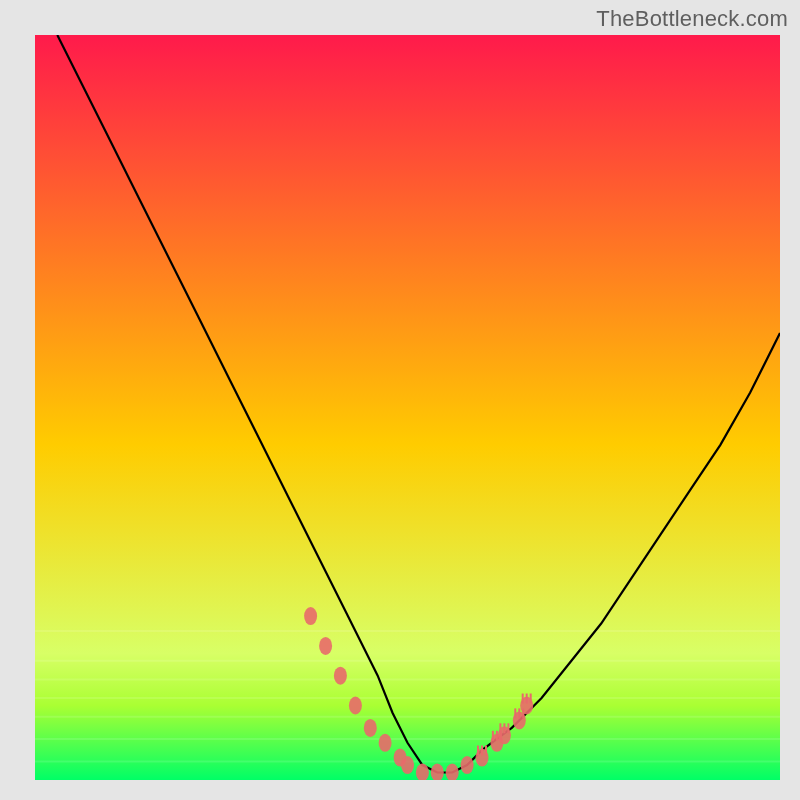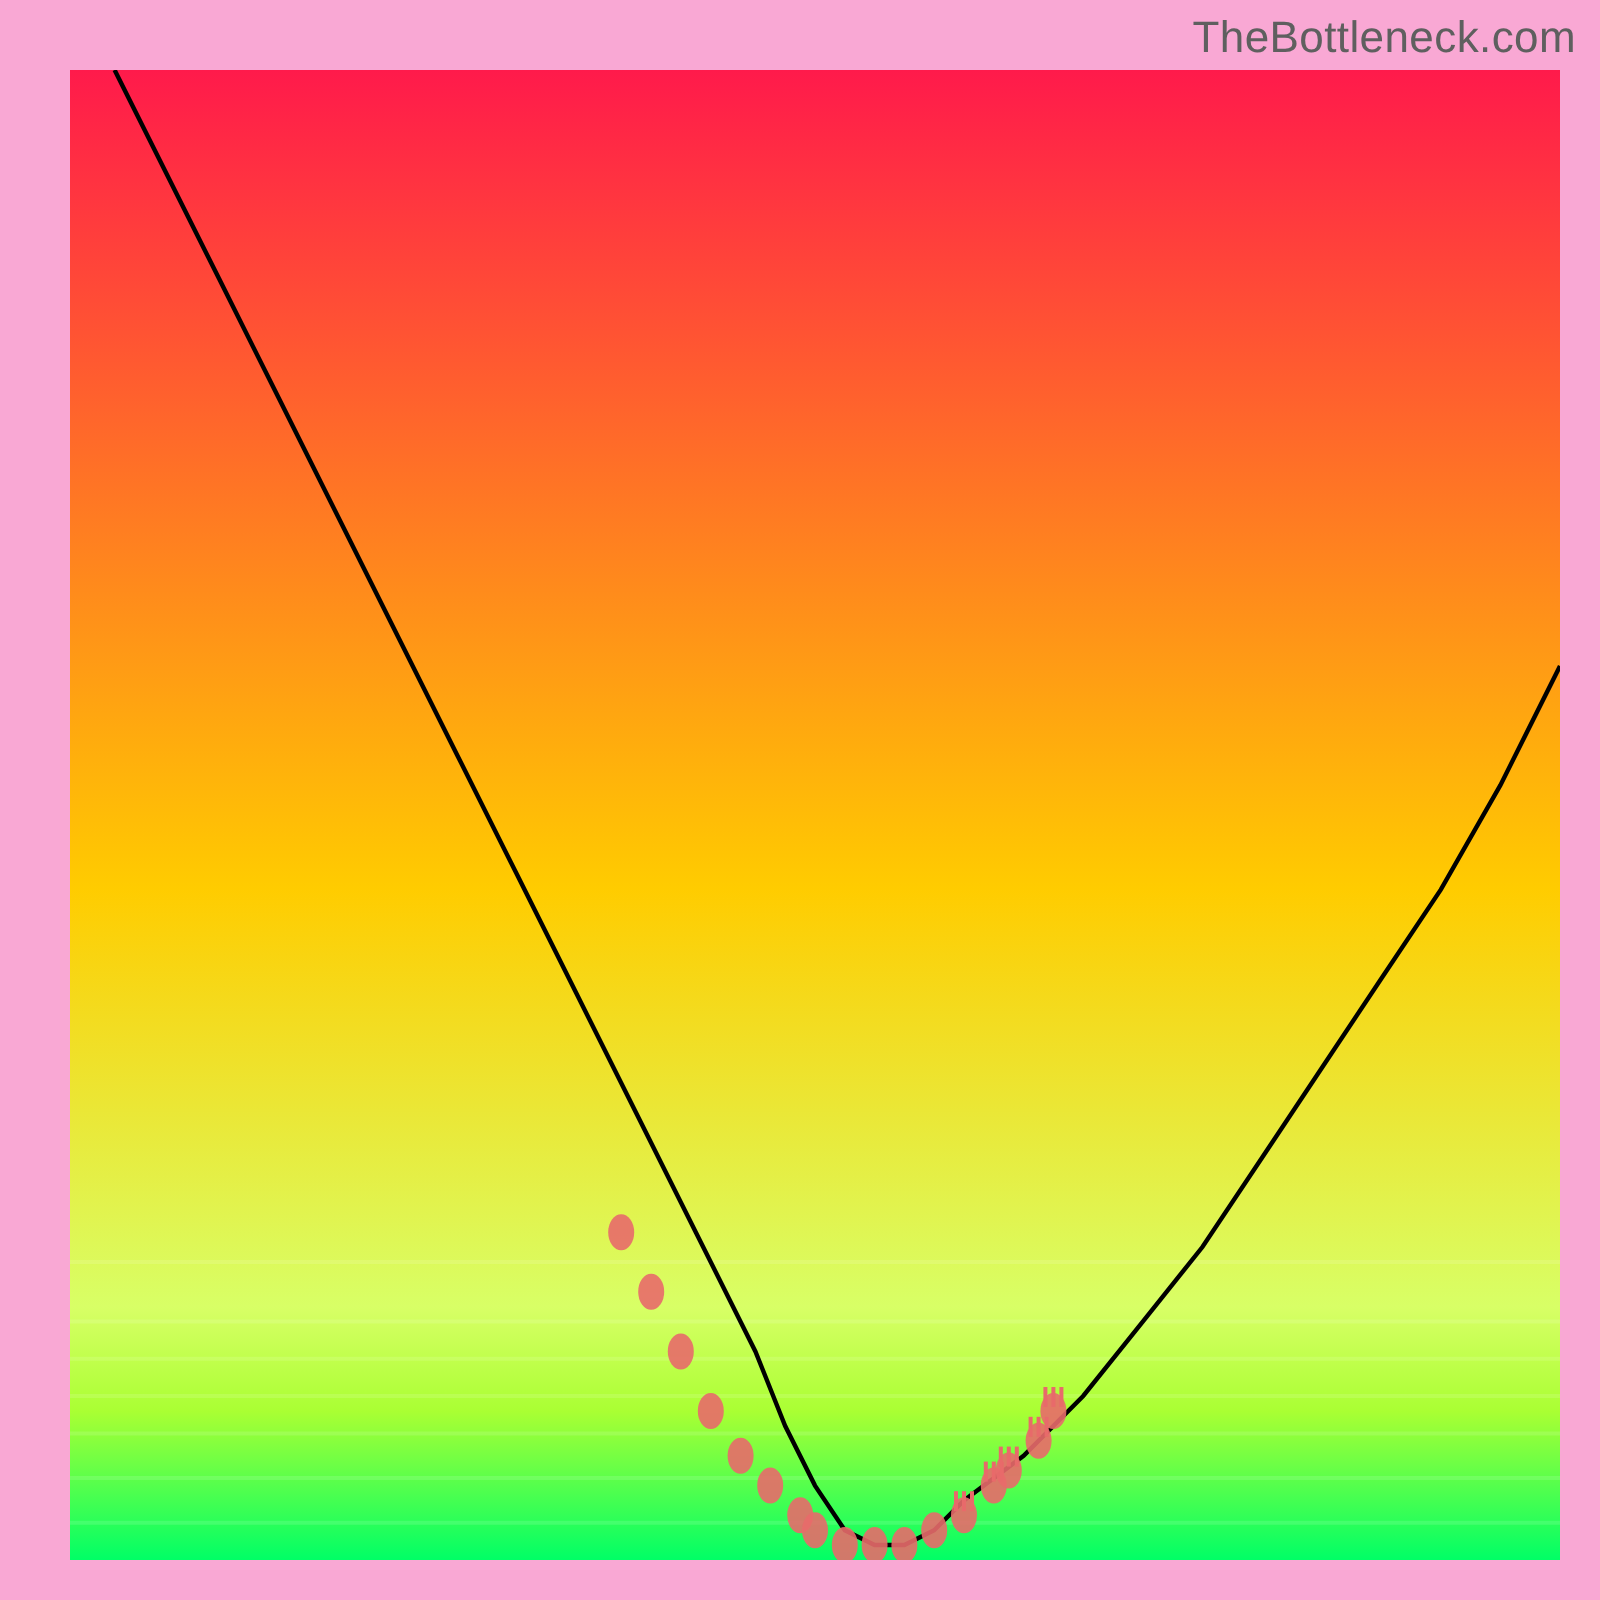--- a/index.html
+++ b/index.html
@@ -10,21 +10,21 @@
     background: #000;
     overflow: hidden;
     font-family: Arial, Helvetica, sans-serif;
   }
   .frame {
     position: absolute;
     left: 0;
     top: 0;
     width: 800px;
     height: 800px;
-    background: #f9a8d4;
+    background: #e5e5e5;
   }
   .plot-area {
     position: absolute;
     left: 35px;
     top: 35px;
     width: 745px;
     height: 745px;
   }
   .watermark {
     position: absolute;

